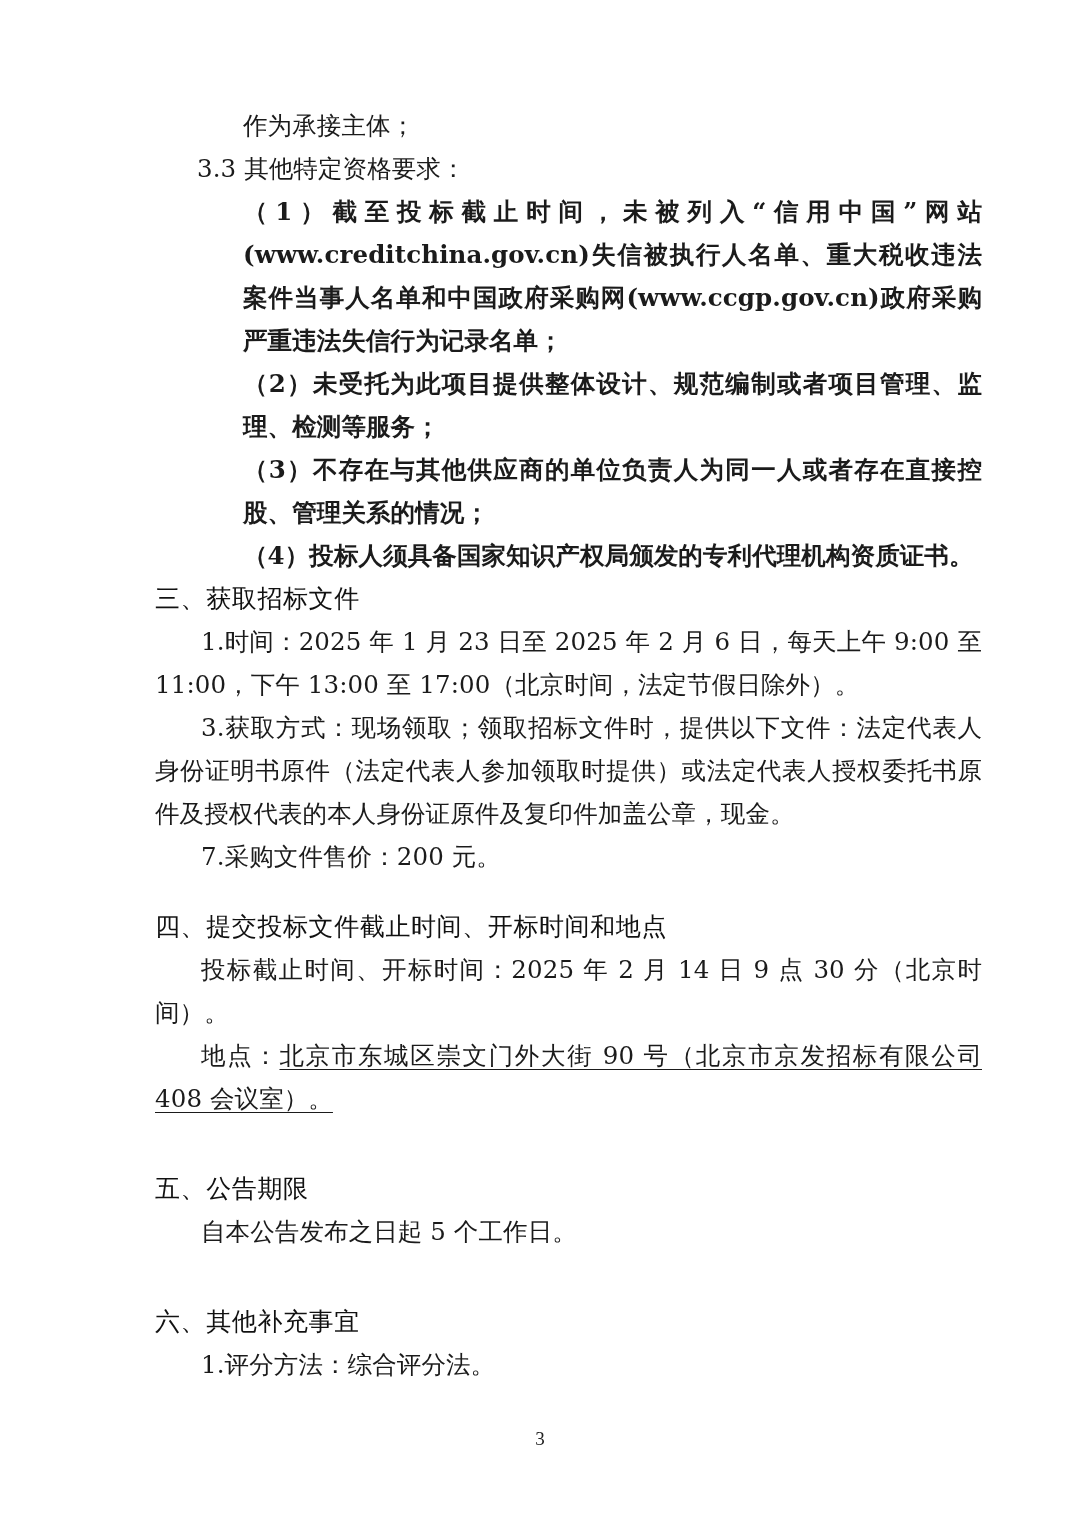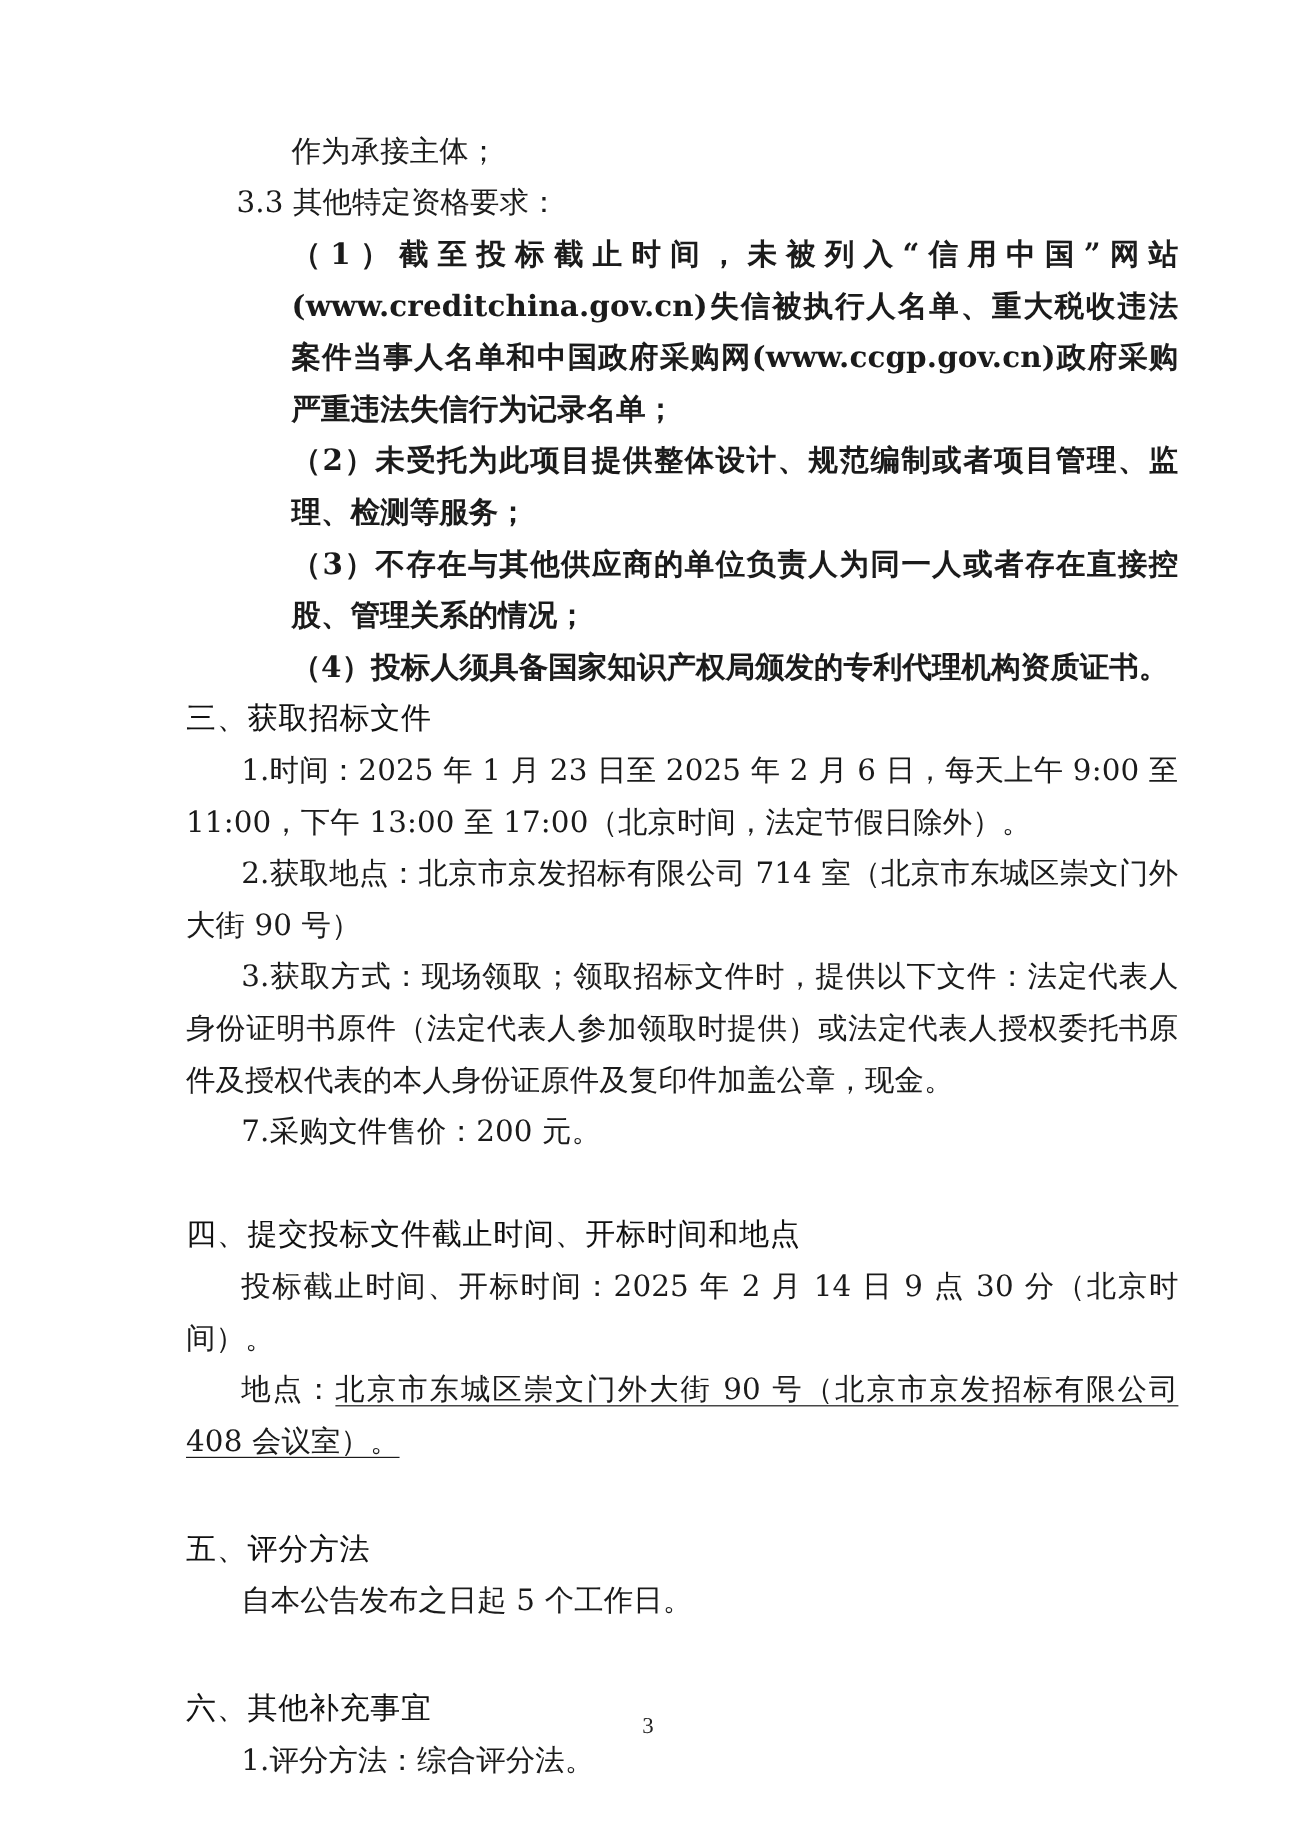--- a/index.html
+++ b/index.html
@@ -65,21 +65,21 @@
 
   .heading {
     font-size: 25px;
     line-height: 43px;
     font-weight: normal;
     margin: 0;
     letter-spacing: 0.6px;
     color: #111111;
   }
   .gap-before {
-    margin-top: 43px;
+    margin-top: 27px;
   }
   .gap-before-lg {
     margin-top: 47px;
   }
 
   .u-line {
     text-decoration: underline;
     text-underline-offset: 5px;
     text-decoration-thickness: 1.4px;
   }
@@ -106,31 +106,30 @@
 
     <p class="line p-level2">3.3 其他特定资格要求：</p>
 
     <p class="line p-sub-item">（1）截至投标截止时间，未被列入“信用中国”网站(www.creditchina.gov.cn)失信被执行人名单、重大税收违法案件当事人名单和中国政府采购网(www.ccgp.gov.cn)政府采购严重违法失信行为记录名单；</p>
     <p class="line p-sub-item">（2）未受托为此项目提供整体设计、规范编制或者项目管理、监理、检测等服务；</p>
     <p class="line p-sub-item">（3）不存在与其他供应商的单位负责人为同一人或者存在直接控股、管理关系的情况；</p>
     <p class="line p-sub-item">（4）投标人须具备国家知识产权局颁发的专利代理机构资质证书。</p>
 
     <h2 class="heading">三、获取招标文件</h2>
     <p class="line p-indent">1.时间：2025 年 1 月 23 日至 2025 年 2 月 6 日，每天上午 9:00 至 11:00，下午 13:00 至 17:00（北京时间，法定节假日除外）。</p>
-    <p class="line p-indent">2.获取地点：北京市京发招标有限公司 714 室（北京市东城区崇文门外大街 90 号）</p>
     <p class="line p-indent">3.获取方式：现场领取；领取招标文件时，提供以下文件：法定代表人身份证明书原件（法定代表人参加领取时提供）或法定代表人授权委托书原件及授权代表的本人身份证原件及复印件加盖公章，现金。</p>
     <p class="line p-indent">7.采购文件售价：200 元。</p>
 
     <h2 class="heading gap-before">四、提交投标文件截止时间、开标时间和地点</h2>
     <p class="line p-indent">投标截止时间、开标时间：2025 年 2 月 14 日 9 点 30 分（北京时间）。</p>
     <p class="line p-indent">
       <span>地点：</span><span class="u-line">北京市东城区崇文门外大街 90 号（北京市京发招标有限公司 408 会议室）。</span>
     </p>
 
-    <h2 class="heading gap-before-lg">五、评分方法</h2>
+    <h2 class="heading gap-before-lg">五、公告期限</h2>
     <p class="line p-indent">自本公告发布之日起 5 个工作日。</p>
 
     <h2 class="heading gap-before-lg">六、其他补充事宜</h2>
     <p class="line p-indent">1.评分方法：综合评分法。</p>
 
   </div>
 
   <div class="page-number">3</div>
 
 </div>

